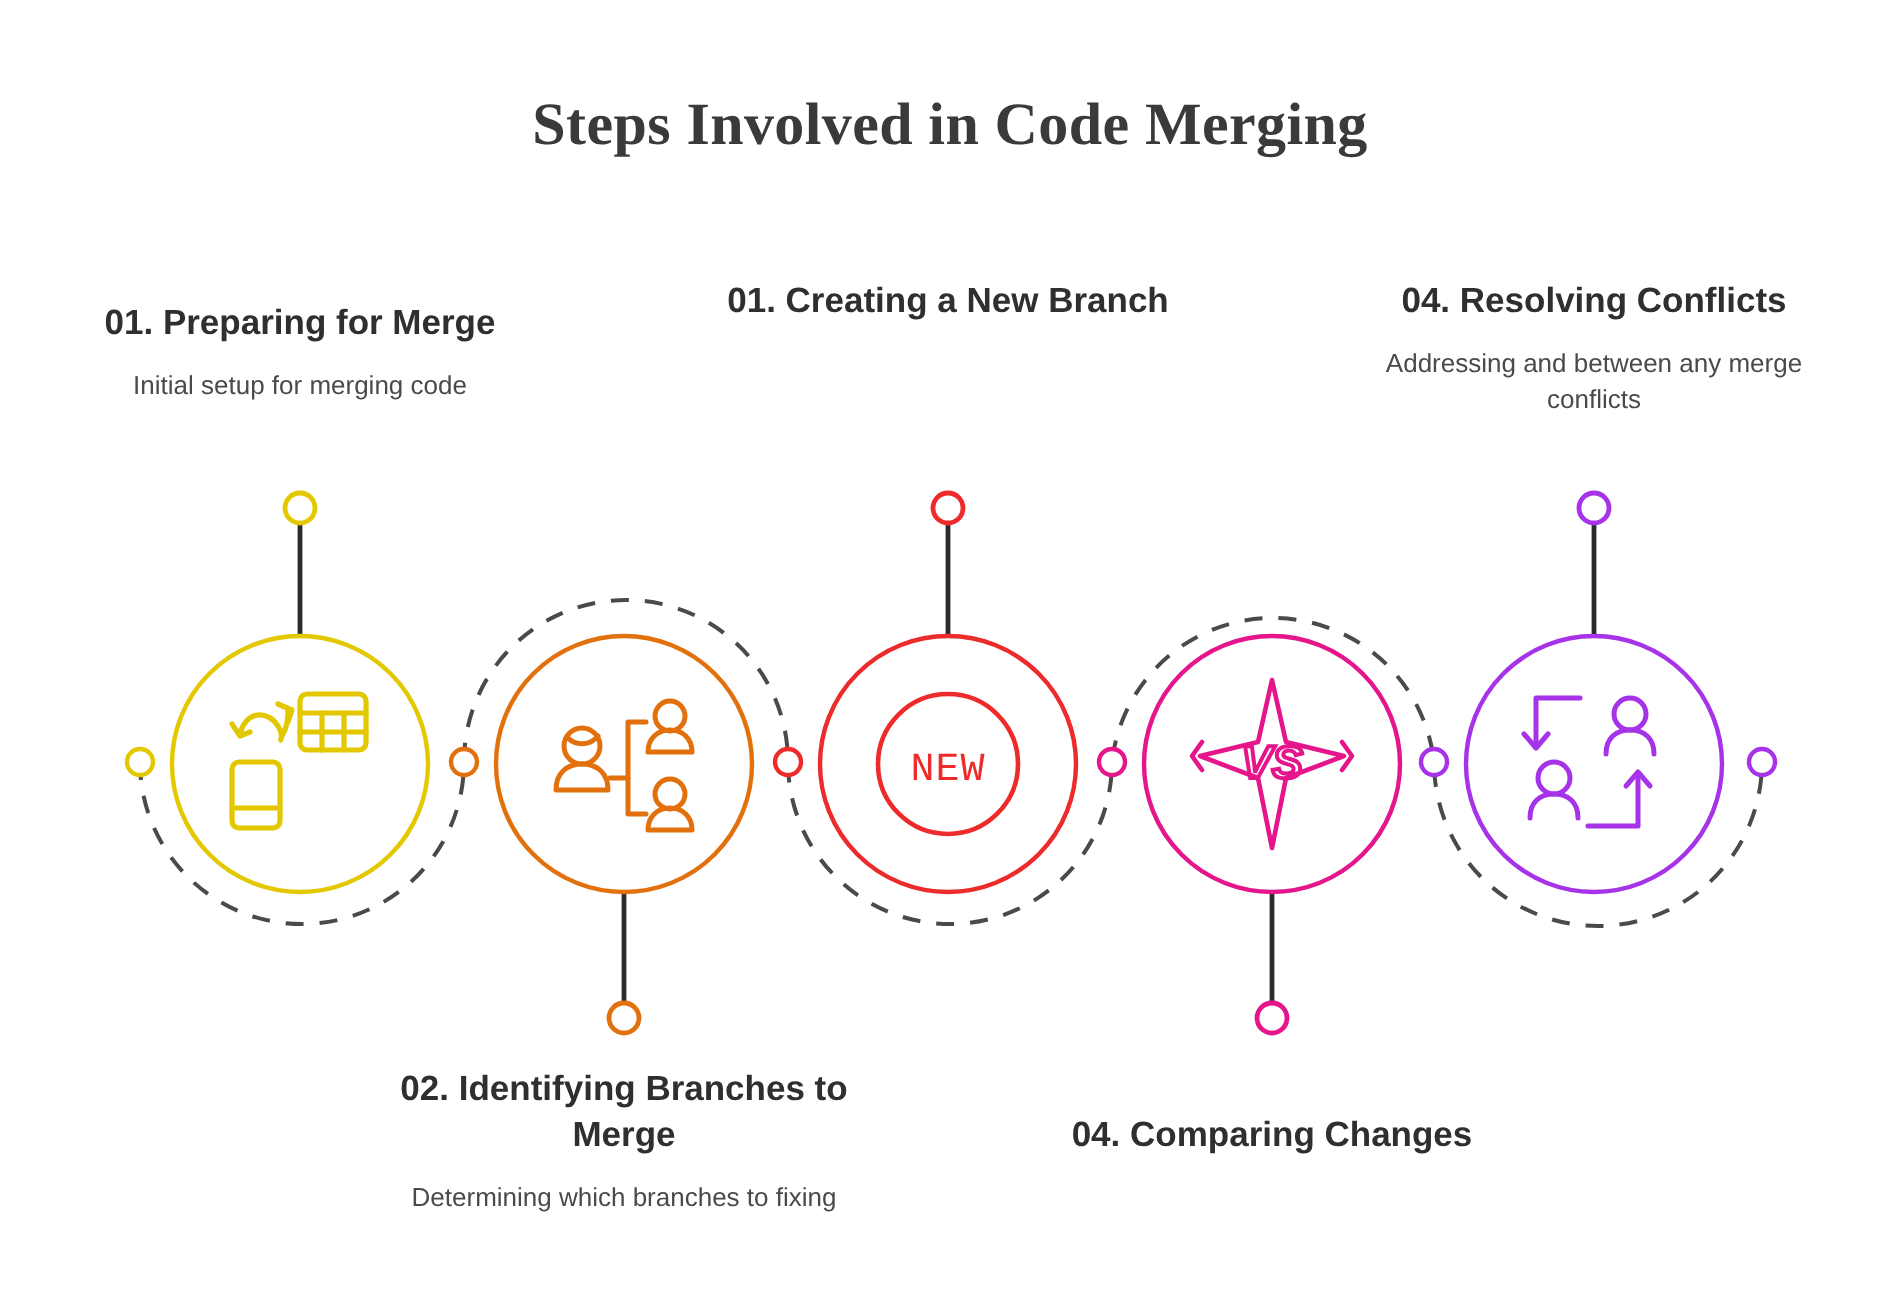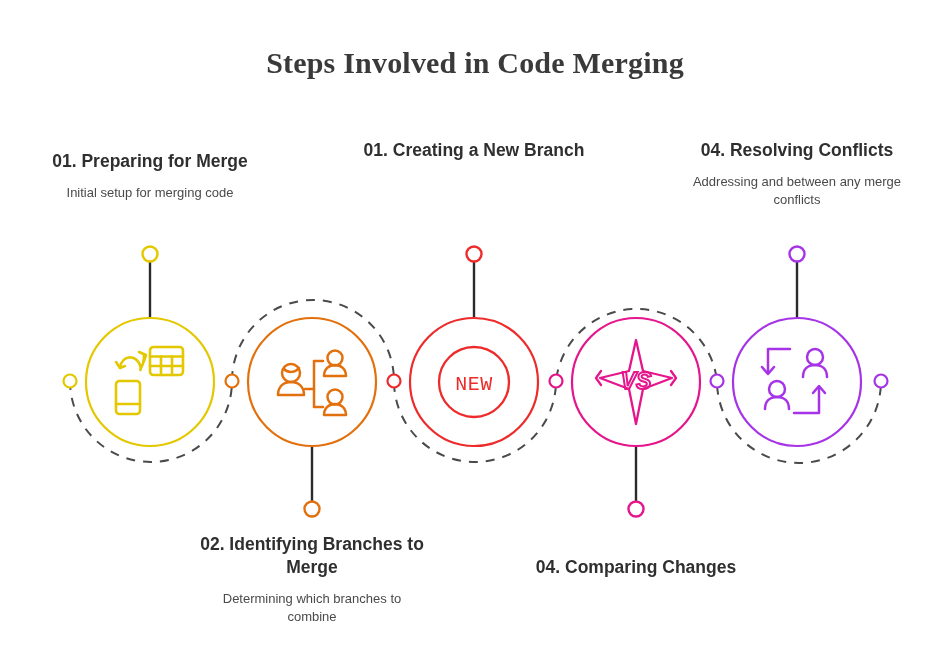--- a/index.html
+++ b/index.html
@@ -182,21 +182,21 @@
 
   </svg>
 
   <div class="step-label" style="left:35px; top:150px;">
     <div class="step-title">01. Preparing for Merge</div>
     <div class="step-desc">Initial setup for merging code</div>
   </div>
 
   <div class="step-label" style="left:197px; top:533px;">
     <div class="step-title">02. Identifying Branches to Merge</div>
-    <div class="step-desc">Determining which branches to combine</div>
+    <div class="step-desc">Determining which branches to fixing</div>
   </div>
 
   <div class="step-label" style="left:359px; top:139px;">
     <div class="step-title">01. Creating a New Branch</div>
   </div>
 
   <div class="step-label" style="left:521px; top:533px;margin-top:23px;">
     <div class="step-title">04. Comparing Changes</div>
   </div>
 

